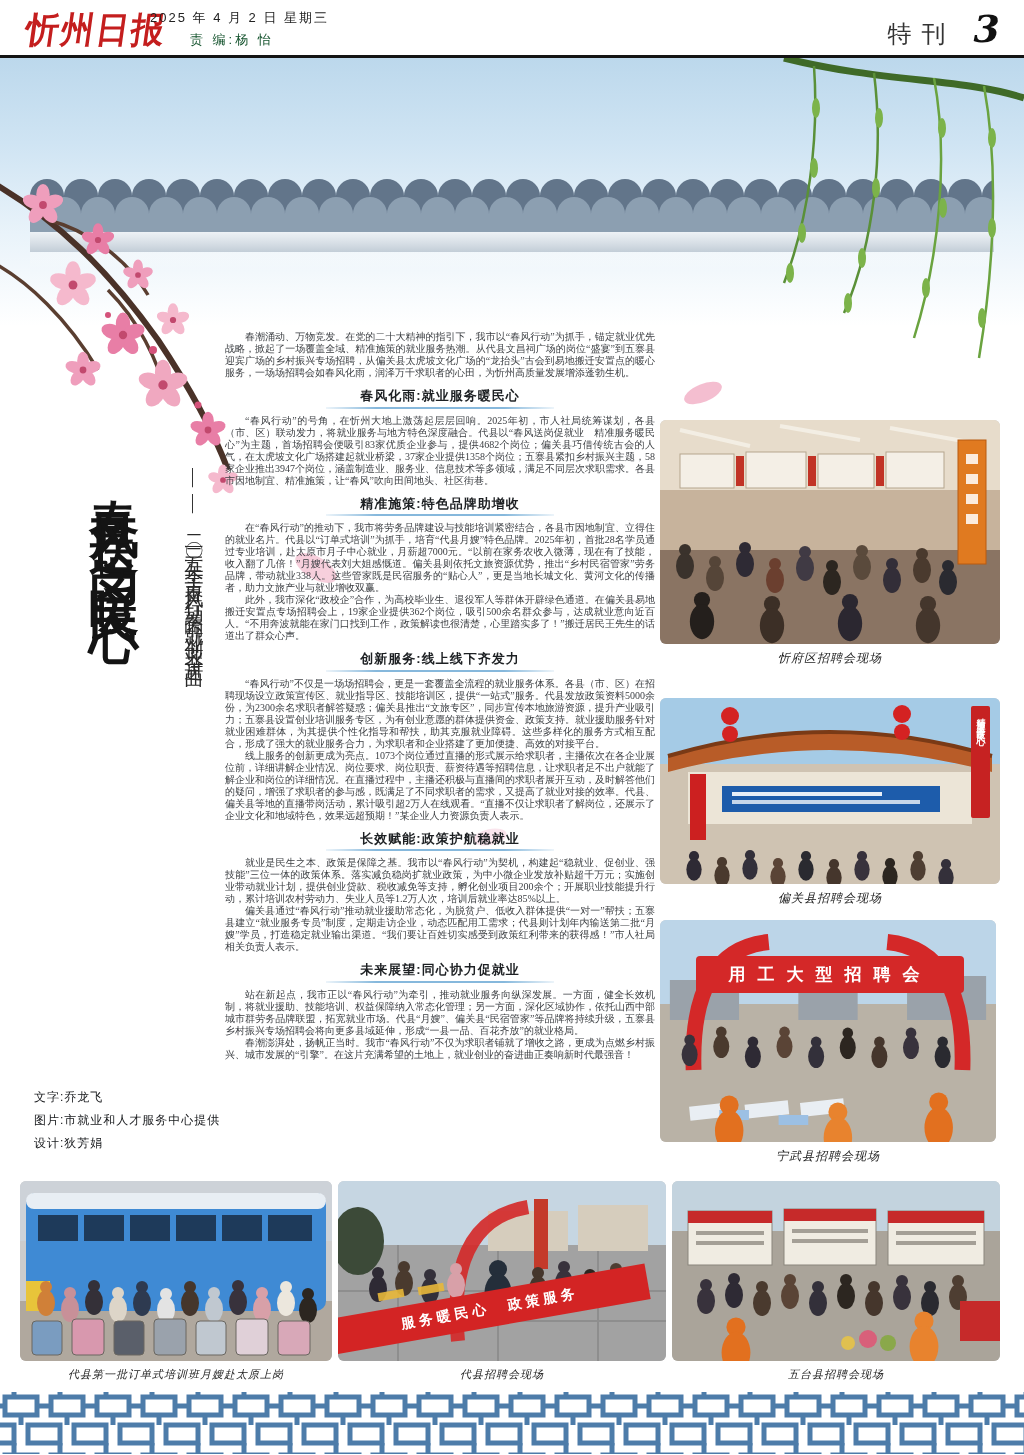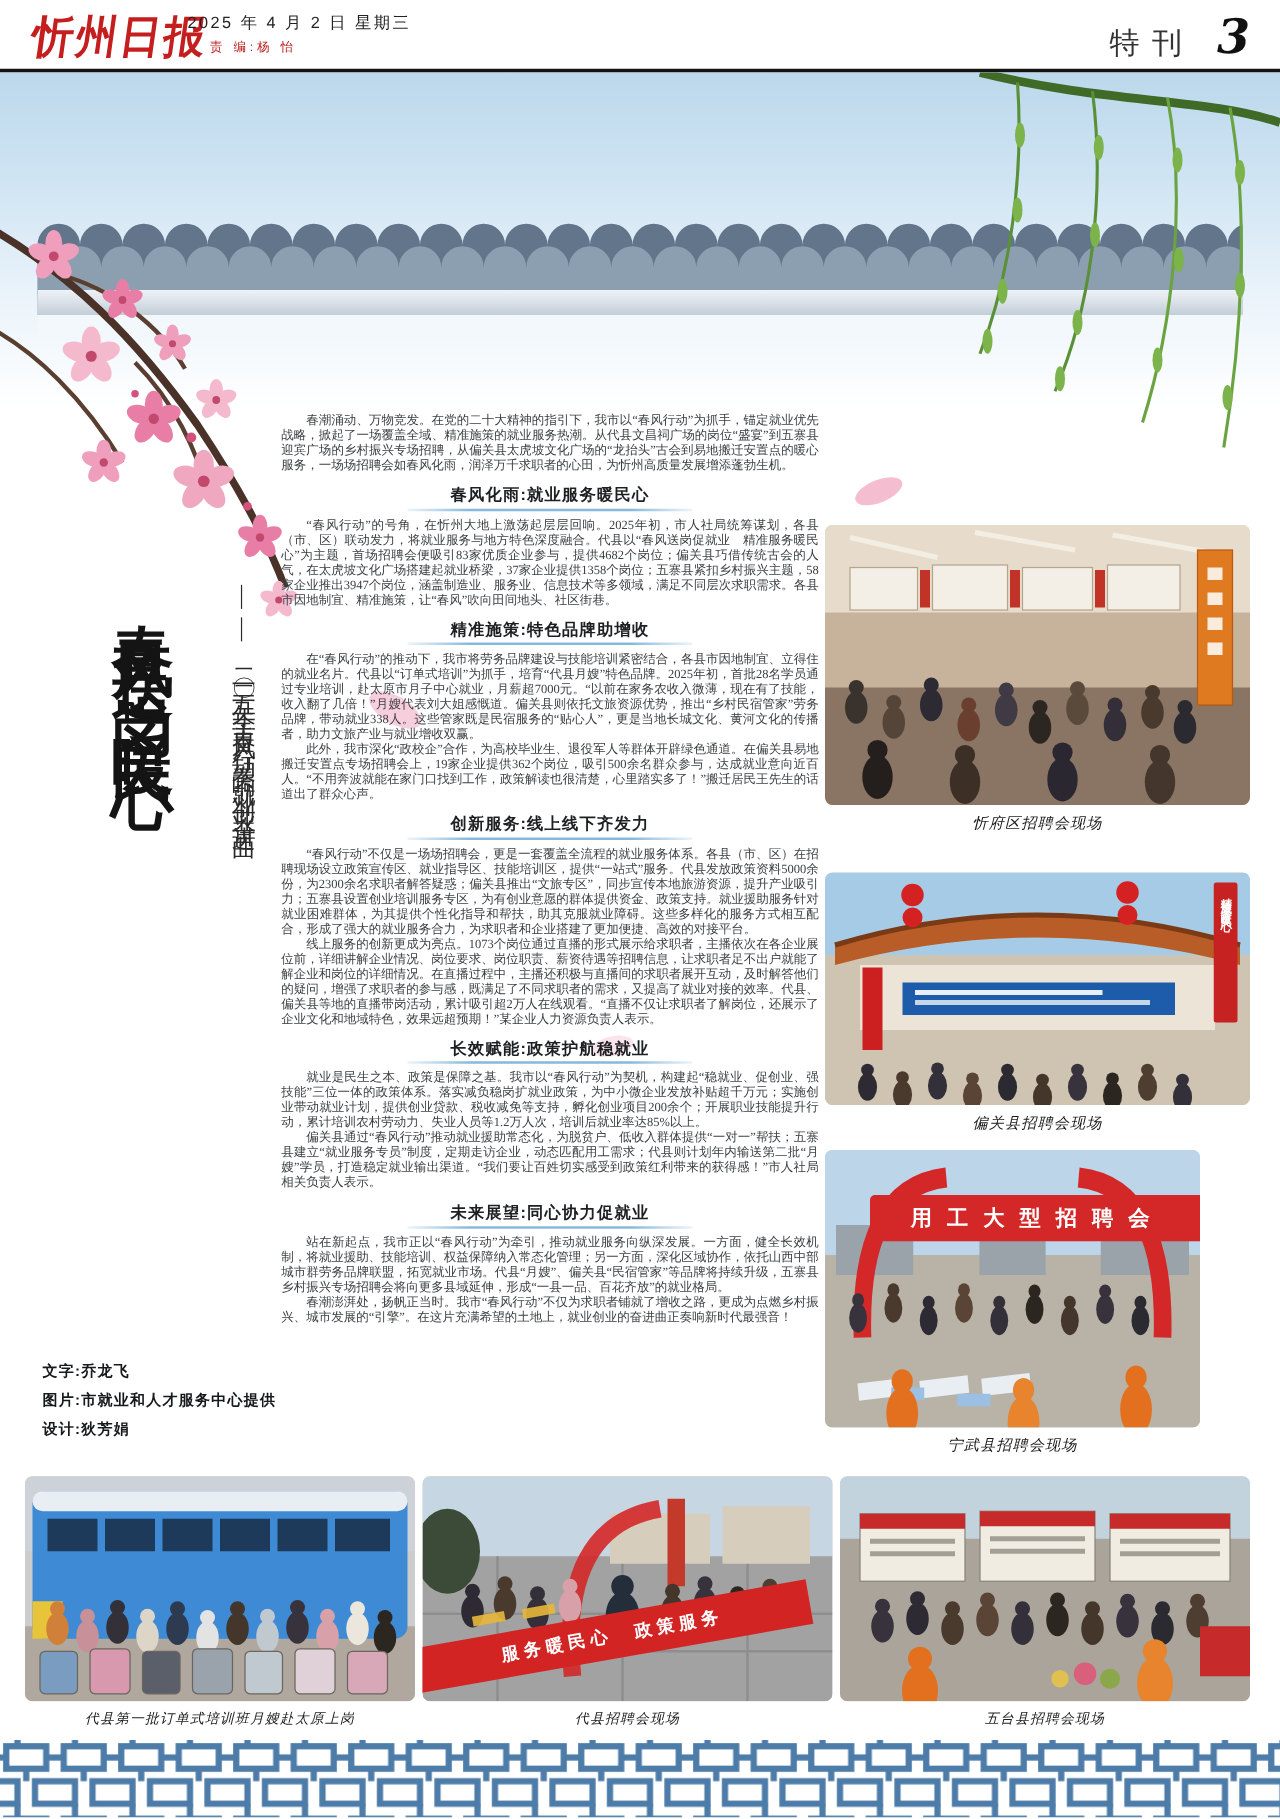--- a/index.html
+++ b/index.html
@@ -5,42 +5,42 @@
   html,body{margin:0;padding:0;background:#ffffff;}
   .page{position:relative;width:1024px;height:1455px;background:#fff;overflow:hidden;
         font-family:"Liberation Sans",sans-serif;}
 
   
   .masthead{position:absolute;top:0;left:0;width:1024px;height:56px;background:#fff;}
   .logo{position:absolute;left:26px;top:8px;font-family:"Liberation Serif",serif;
         font-size:33px;font-weight:900;color:#c41e1e;transform:skewX(-8deg) scaleY(1.08);
         letter-spacing:2px;}
   .mast-date{position:absolute;left:150px;top:9px;font-size:13px;color:#222;letter-spacing:2px;}
-  .mast-editor{position:absolute;left:168px;top:31px;font-size:10px;color:#b91c1c;letter-spacing:3px;}
+  .mast-editor{position:absolute;left:190px;top:31px;font-size:13px;color:#14532d;letter-spacing:3px;}
   .mast-right{position:absolute;right:24px;top:6px;display:flex;align-items:baseline;gap:18px;}
   .sec-name{font-size:24px;color:#333;letter-spacing:10px;}
   .pg-num{font-family:"DejaVu Serif",serif;font-size:38px;font-weight:900;font-style:italic;color:#111;}
   .mast-rule{position:absolute;top:55px;left:0;width:1024px;height:3px;background:#141414;}
 
   
   .banner{position:absolute;top:58px;left:0;width:1024px;height:282px;
           background:linear-gradient(180deg,#bcd8ec 0%,#cfe4f3 30%,#e9f3fa 62%,#ffffff 95%);}
   .banner svg{position:absolute;}
   .wall-svg{left:30px;top:82px;width:964px;height:130px;}
   .blossom-svg{left:-12px;top:52px;width:380px;height:420px;}
   .willow-svg{right:0;top:0;width:300px;height:310px;}
   .petal-svg{position:absolute;}
 
   
   .v-title{position:absolute;left:48px;top:460px;height:650px;writing-mode:vertical-rl;
            font-size:50px;font-weight:900;color:#141414;letter-spacing:14px;
            font-family:"Liberation Sans",sans-serif;}
   .v-sub{position:absolute;left:181px;top:468px;height:640px;writing-mode:vertical-rl;
          font-size:19px;color:#2a2a2a;letter-spacing:7px;font-family:"Liberation Serif",serif;}
-  .credits{position:absolute;left:34px;top:1086px;font-size:12px;font-weight:bold;
+  .credits{position:absolute;left:34px;top:1086px;font-size:12px;font-weight:normal;
            color:#17191c;line-height:1.9;letter-spacing:1px;}
 
   
   .text-col{position:absolute;left:225px;top:331px;width:430px;
             font-family:"Liberation Serif",serif;color:#3b3e42;
             font-size:10px;line-height:1.2;text-align:justify;}
   .body-p{margin:0;text-indent:2em;}
   .sec-head{margin:9px 0 3px;font-size:13px;text-align:center;font-weight:bold;color:#1d2023;
             font-family:"Liberation Sans",sans-serif;letter-spacing:1px;}
   .sec-rule{width:228px;height:2px;margin:0 auto 6px;
@@ -292,21 +292,21 @@
           <use href="#person" transform="translate(288,146)" fill="#2a2a30"></use>
         <use href="#person" transform="translate(42,180) scale(1.35)" fill="#241f1c"></use>
           <use href="#person" transform="translate(112,184) scale(1.35)" fill="#3c2f26"></use>
         <use href="#person" transform="translate(190,182) scale(1.35)" fill="#2b2730"></use>
           <use href="#person" transform="translate(268,184) scale(1.35)" fill="#44362c"></use>
       </svg>
     </div>
     <p class="cap">忻府区招聘会现场</p>
   </div>
 
-  <div class="photo-block" style="left:660px;top:920px;width:300px">
+  <div class="photo-block" style="left:660px;top:920px;width:336px">
     <div class="photo" style="height:222px">
       <svg viewBox="0 0 340 222" preserveAspectRatio="none">
         <rect width="340" height="90" fill="#bcd5e8"></rect>
         <rect y="84" width="340" height="138" fill="#b9b2a6"></rect>
         <g fill="#9aa2aa">
             <rect x="10" y="60" width="70" height="40"></rect>
             <rect x="250" y="56" width="80" height="44"></rect>
             <rect x="140" y="66" width="60" height="34"></rect>
           </g>
         <path d="M34,150 Q30,30 110,22" stroke="#d42828" stroke-width="16" fill="none"></path>

